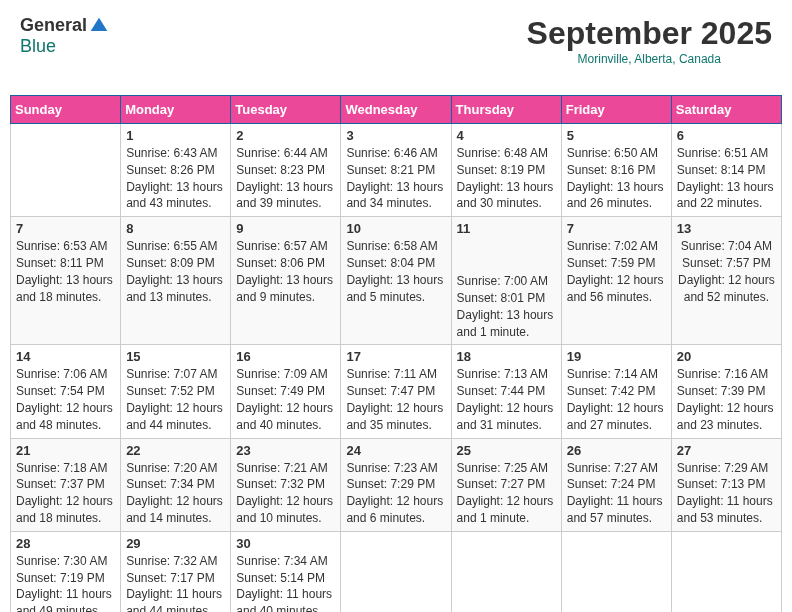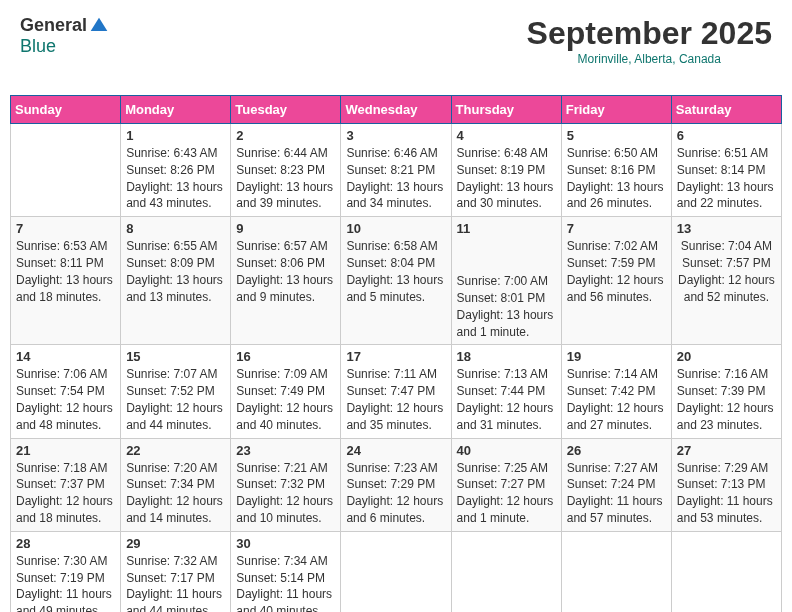--- a/index.html
+++ b/index.html
@@ -299,21 +299,21 @@
 and 10 minutes.</div>
         </td>
         <td>
           <span class="day-number">24</span>
           <div class="day-info" style="white-space: pre-line;">Sunrise: 7:23 AM
 Sunset: 7:29 PM
 Daylight: 12 hours
 and 6 minutes.</div>
         </td>
         <td>
-          <span class="day-number">40</span>
+          <span class="day-number">25</span>
           <div class="day-info" style="white-space: pre-line;">Sunrise: 7:25 AM
 Sunset: 7:27 PM
 Daylight: 12 hours
 and 1 minute.</div>
         </td>
         <td>
           <span class="day-number">26</span>
           <div class="day-info" style="white-space: pre-line;">Sunrise: 7:27 AM
 Sunset: 7:24 PM
 Daylight: 11 hours

